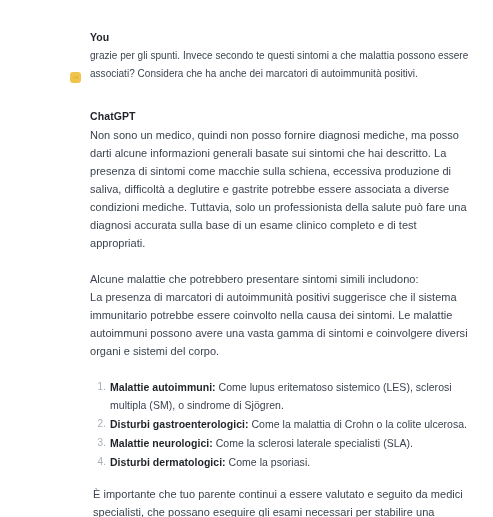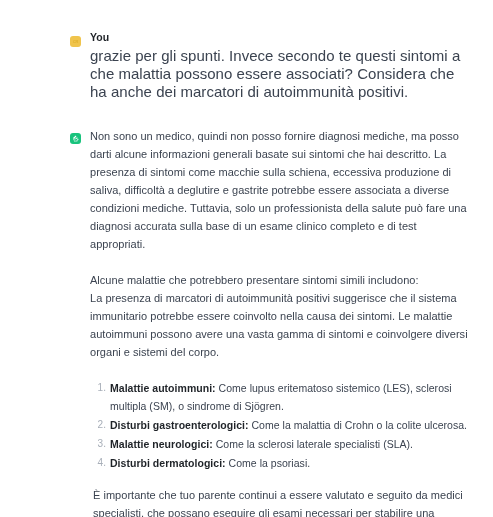--- a/index.html
+++ b/index.html
@@ -16,21 +16,21 @@
   }
 
   .conversation {
     width: 493px;
     padding-top: 30px;
     box-sizing: border-box;
   }
 
   .turn {
     display: flex;
-    align-items: flex-start;
+    align-items: flex-end;
     padding-left: 70px;
     padding-right: 24px;
     box-sizing: border-box;
   }
   .turn-user { margin-bottom: 26px; }
   .turn-assistant { margin-bottom: 26px; }
 
   .avatar {
     width: 11px;
     height: 11px;
@@ -81,21 +81,21 @@
     font-size: 11px;
     line-height: 18px;
     color: #3b4350;
     margin: 0 0 18px 0;
     letter-spacing: 0.03px;
   }
   .para:last-child { margin-bottom: 0; }
   .para-tight { margin-bottom: 0; }
 
   .user-text {
-    font-size: 15px;
+    font-size: 10px;
     line-height: 18px;
     color: #3b4350;
     letter-spacing: 0.03px;
   }
 
   ol.items {
     margin: 12px 0 14px 0;
     padding: 0 0 0 20px;
     list-style: none;
     counter-reset: li;
@@ -143,20 +143,21 @@
     </div>
   </div>
 
   <div class="turn turn-assistant">
     <div class="avatar avatar-assistant">
       <svg viewBox="0 0 24 24" aria-hidden="true">
         <path fill="#ffffff" d="M12 2.4c-2.1 0-3.9 1.3-4.6 3.2-1.9.3-3.4 1.7-3.9 3.5-.6 2 .2 4.1 1.9 5.2-.4 1.9.4 3.9 2 5 1.6 1.1 3.8 1 5.3-.2 1.8.6 3.8 0 5-1.5 1.2-1.5 1.3-3.6.3-5.2.7-1.8.3-3.9-1.1-5.3C15.5 5.7 13.8 5.2 12 5.6V2.4zm-.2 3.9c.9-.6 2-.7 3-.3l-3.3 1.9c-.4.2-.6.6-.6 1v4.4l-1.4-.8V7.9c0-.7.4-1.3.9-1.6h1.4zm4.9 1.1c1 .5 1.6 1.4 1.8 2.4l-3.3-1.9c-.4-.2-.8-.2-1.2 0l-3.8 2.2v-1.6l3.4-1.9c.6-.4 1.4-.4 2 0l1.1.8zm2.1 4.1c.6.9.7 2 .3 3l-3.3-1.9v-.1l.1-4.4 1.4.8v2.3c0 .5.2.9.6 1.2l.9.1zM9 12.4l3.1-1.8 3.1 1.8v3.6l-3.1 1.8-3.1-1.8v-3.6zm-3.6-.1c-.6-.9-.7-2-.3-3l3.3 1.9c.4.2.6.6.6 1v4.4l-1.4-.8v-2.3c0-.5-.2-.9-.6-1.1l-1.6-.1zm2.4 5.8c-1-.5-1.6-1.4-1.8-2.4l3.3 1.9c.4.2.8.2 1.2 0l3.8-2.2v1.6l-3.4 2c-.6.3-1.4.3-2 0l-1.1-.9zm8.8-.3c-.9.6-2 .7-3 .3l3.3-1.9c.4-.2.6-.6.6-1v-4.4l1.4.8v3.7c0 .7-.4 1.3-.9 1.6l-1.4.9z"></path>
       </svg>
     </div>
     <div class="bubble">
+      <div class="author">ChatGPT</div>
 
       <p class="para">Non sono un medico, quindi non posso fornire diagnosi mediche, ma posso darti alcune informazioni generali basate sui sintomi che hai descritto. La presenza di sintomi come macchie sulla schiena, eccessiva produzione di saliva, difficoltà a deglutire e gastrite potrebbe essere associata a diverse condizioni mediche. Tuttavia, solo un professionista della salute può fare una diagnosi accurata sulla base di un esame clinico completo e di test appropriati.</p>
       <p class="para para-tight">Alcune malattie che potrebbero presentare sintomi simili includono:</p>
       <p class="para">La presenza di marcatori di autoimmunità positivi suggerisce che il sistema immunitario potrebbe essere coinvolto nella causa dei sintomi. Le malattie autoimmuni possono avere una vasta gamma di sintomi e coinvolgere diversi organi e sistemi del corpo.</p>
 
       <ol class="items">
         <li><span class="lead">Malattie autoimmuni:</span><span> Come lupus eritematoso sistemico (LES), sclerosi multipla (SM), o sindrome di Sjögren.</span></li>
         <li><span class="lead">Disturbi gastroenterologici:</span><span> Come la malattia di Crohn o la colite ulcerosa.</span></li>
         <li><span class="lead">Malattie neurologici:</span><span> Come la sclerosi laterale specialisti (SLA).</span></li>
         <li><span class="lead">Disturbi dermatologici:</span><span> Come la psoriasi.</span></li>

